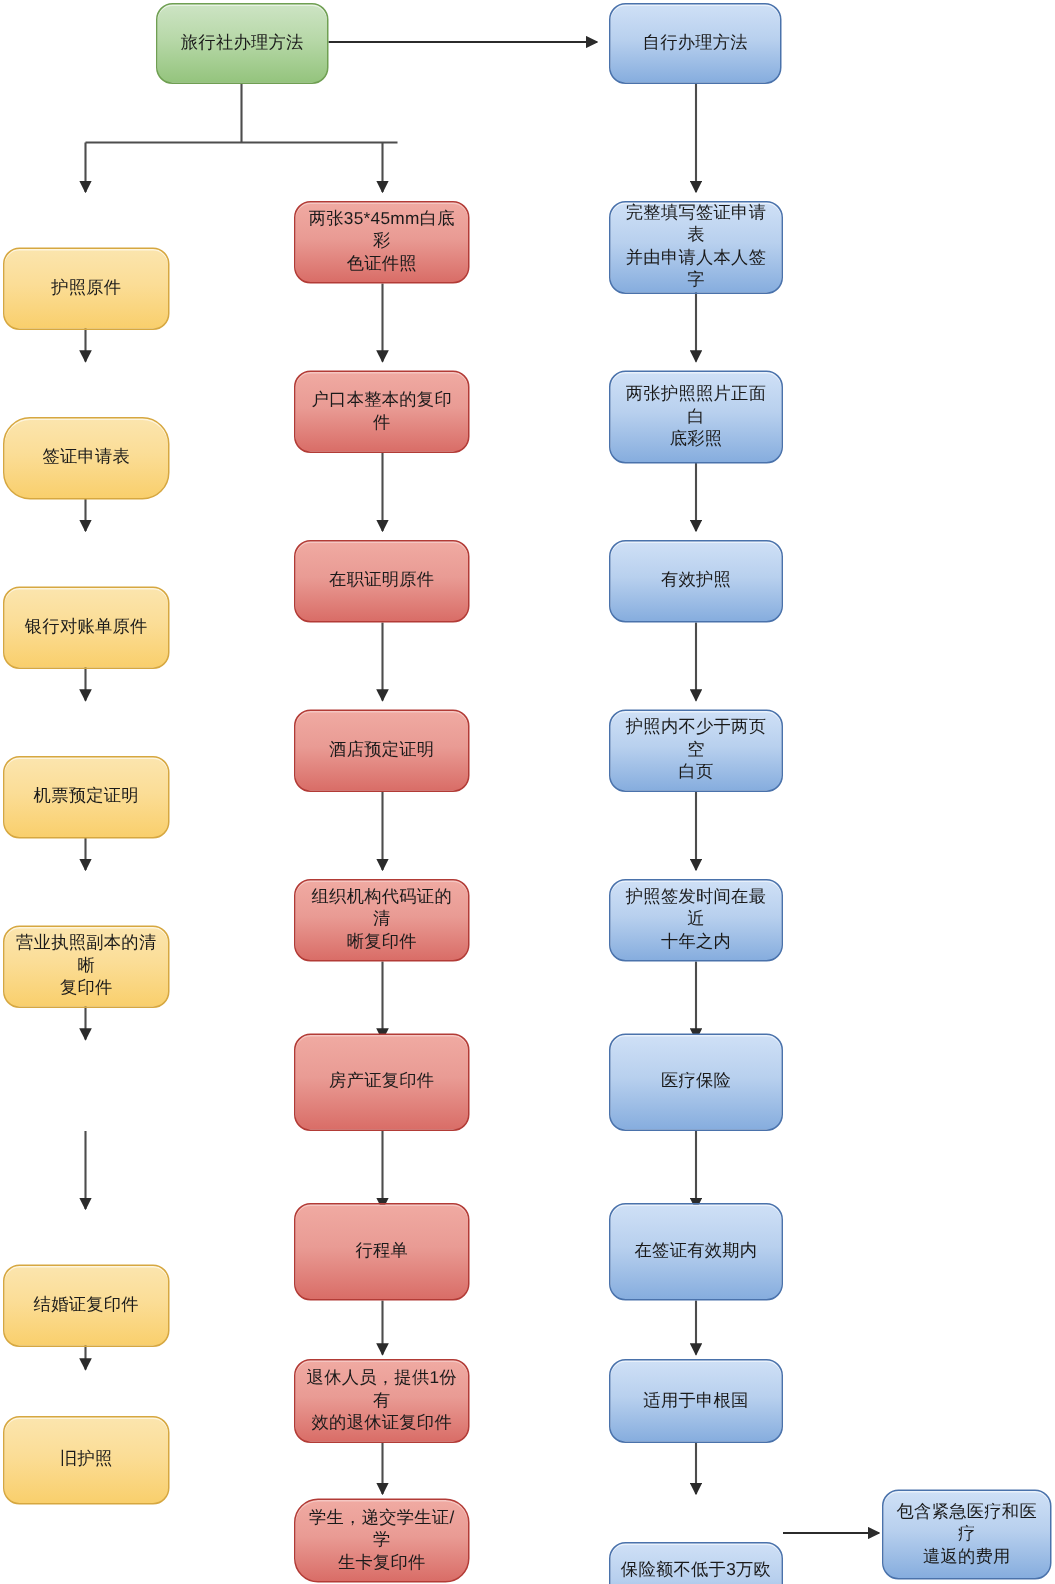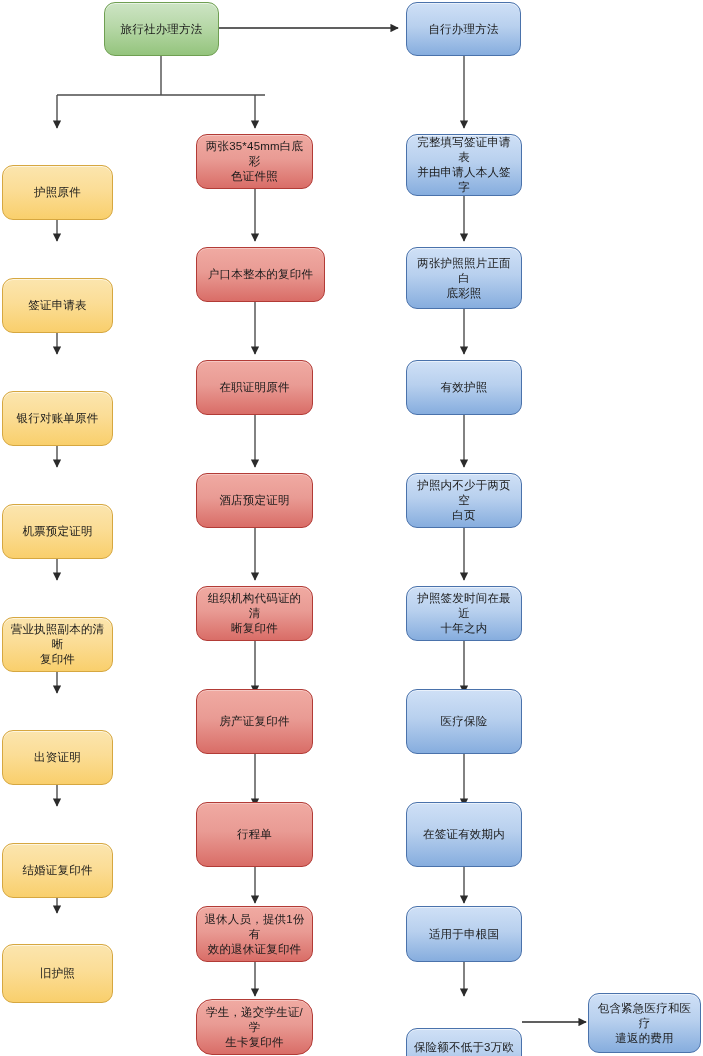--- a/index.html
+++ b/index.html
@@ -122,48 +122,45 @@
   <div class="node green" style="left:104px;top:2px;width:115px;height:54px;">
     <span class="node-label">旅行社办理方法</span>
   </div>
   <div class="node blue" style="left:406px;top:2px;width:115px;height:54px;">
     <span class="node-label">自行办理方法</span>
   </div>
 
   <div class="node yellow" style="left:2px;top:134px;width:111px;height:55px;">
     <span class="node-label">护照原件</span>
   </div>
-  <div class="node yellow" style="left:2px;top:247px;width:111px;height:55px;">
+  <div class="node yellow" style="left:2px;top:247px;width:111px;height:55px;border-radius:18px;">
     <span class="node-label">签证申请表</span>
   </div>
   <div class="node yellow" style="left:2px;top:360px;width:111px;height:55px;">
     <span class="node-label">银行对账单原件</span>
   </div>
   <div class="node yellow" style="left:2px;top:473px;width:111px;height:55px;">
     <span class="node-label">机票预定证明</span>
   </div>
   <div class="node yellow" style="left:2px;top:586px;width:111px;height:55px;">
     <span class="node-label">营业执照副本的清晰
 复印件</span>
   </div>
-  <div class="node yellow" style="left:2px;top:699px;width:111px;height:55px;">
-    <span class="node-label">出资证明</span>
-  </div>
   <div class="node yellow" style="left:2px;top:812px;width:111px;height:55px;">
     <span class="node-label">结婚证复印件</span>
   </div>
   <div class="node yellow" style="left:2px;top:913px;width:111px;height:59px;">
     <span class="node-label">旧护照</span>
   </div>
 
   <div class="node red" style="left:196px;top:134px;width:117px;height:55px;">
     <span class="node-label">两张35*45mm白底彩
 色证件照</span>
   </div>
-  <div class="node red" style="left:196px;top:247px;width:129px;height:55px;">
+  <div class="node red" style="left:196px;top:247px;width:117px;height:55px;">
     <span class="node-label">户口本整本的复印件</span>
   </div>
   <div class="node red" style="left:196px;top:360px;width:117px;height:55px;">
     <span class="node-label">在职证明原件</span>
   </div>
   <div class="node red" style="left:196px;top:473px;width:117px;height:55px;">
     <span class="node-label">酒店预定证明</span>
   </div>
   <div class="node red" style="left:196px;top:586px;width:117px;height:55px;">
     <span class="node-label">组织机构代码证的清

